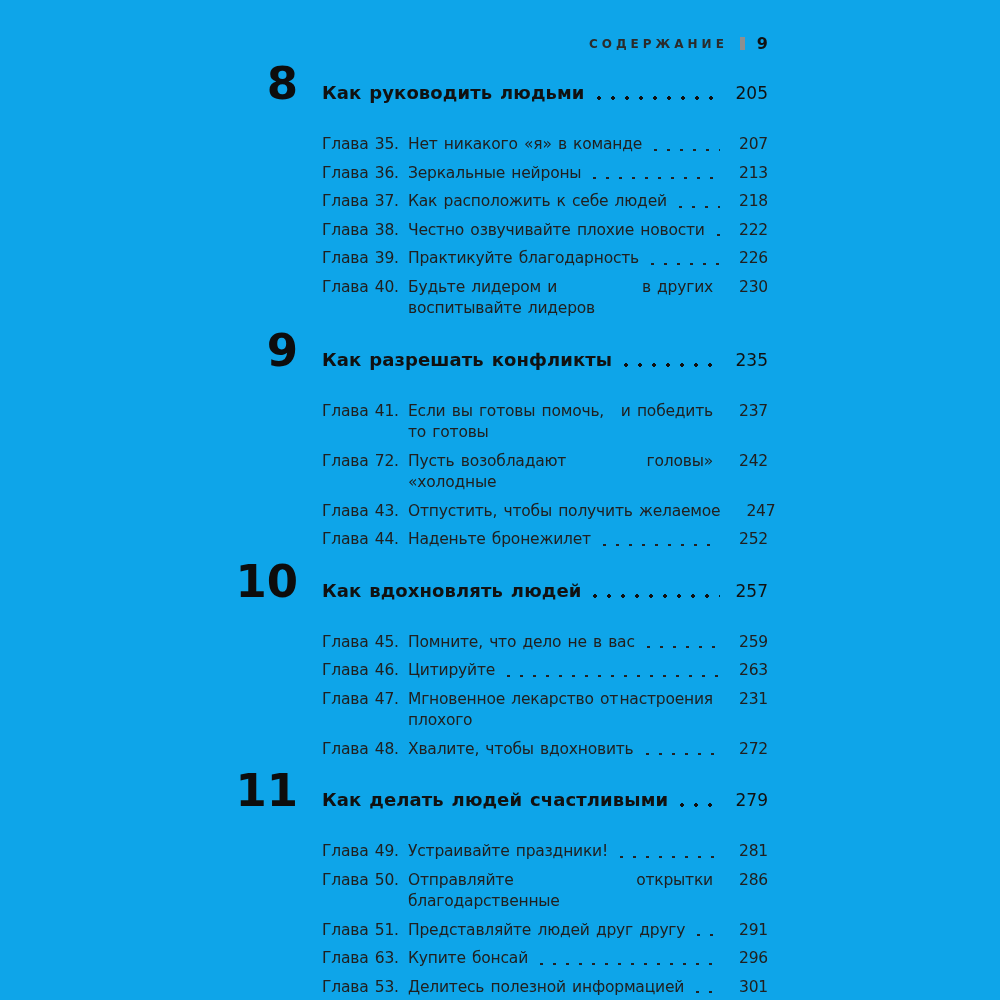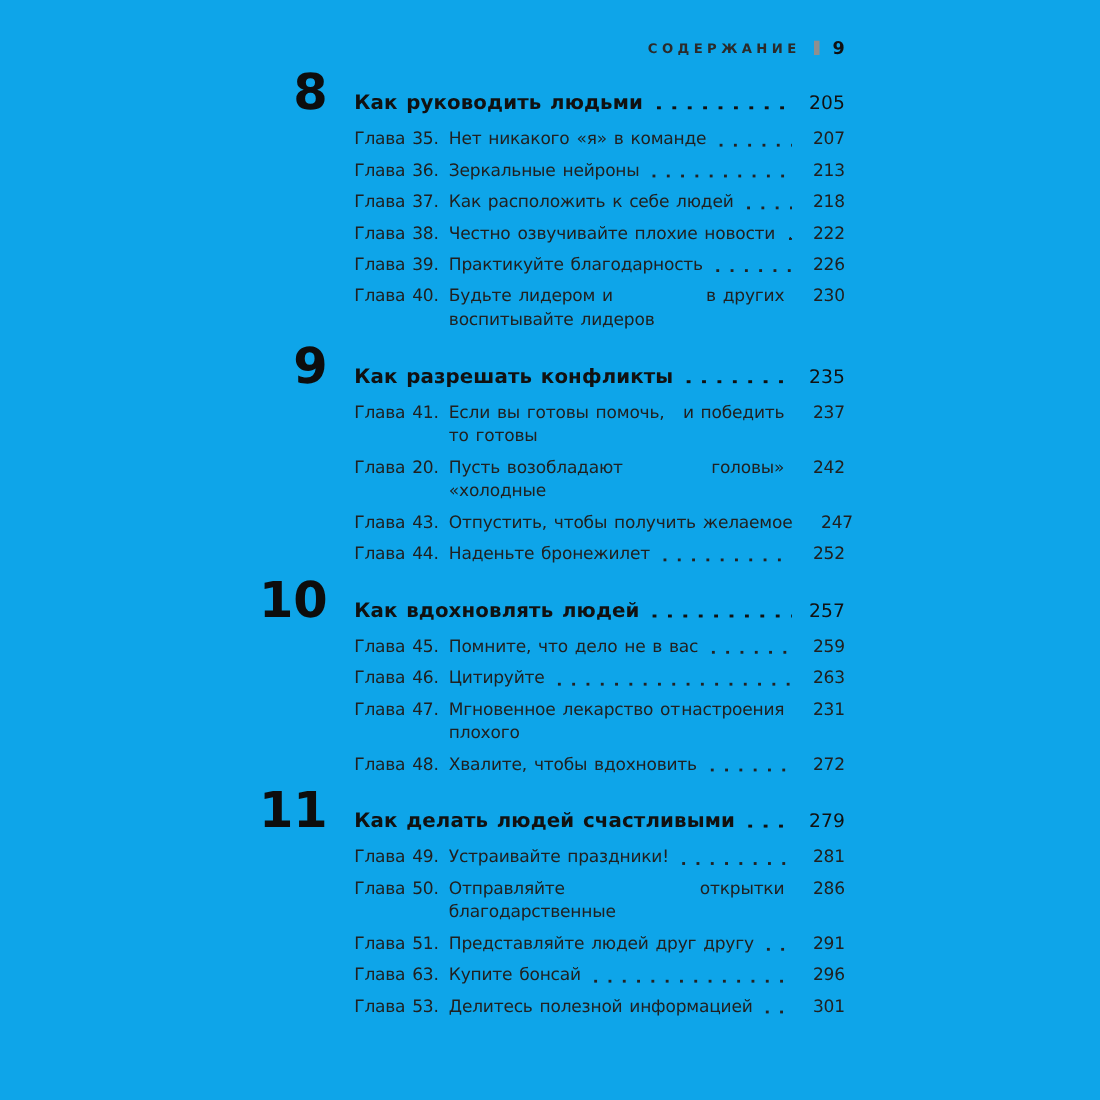--- a/index.html
+++ b/index.html
@@ -99,21 +99,21 @@
   }
   .dots-bold {
     background-image: radial-gradient(circle, #111 1.6px, transparent 1.75px);
     background-size: 14px 8px;
     background-position: left 0px bottom 6px;
   }
 
   
   .chapters {
     margin-left: 114px;
-    margin-top: 8px;
+    margin-top: 26px;
   }
   .entry {
     display: flex;
     font-size: 15.5px;
     line-height: 21.5px;
     letter-spacing: -0.2px;
     word-spacing: 1.5px;
     margin-bottom: 7px;
     color: #202020;
   }
@@ -210,21 +210,21 @@
           <div class="chbody">
             <div class="chline1">Если вы готовы помочь, то готовы</div>
             <div class="chline2">
               <span class="chtitle">и победить</span>
               <span class="dots"></span>
               <span class="pagenum">237</span>
             </div>
           </div>
         </div>
         <div class="entry">
-          <span class="chlabel">Глава 20.</span>
+          <span class="chlabel">Глава 72.</span>
           <div class="chbody">
             <div class="chline1">Пусть возобладают «холодные</div>
             <div class="chline2">
               <span class="chtitle">головы»</span>
               <span class="dots"></span>
               <span class="pagenum">242</span>
             </div>
           </div>
         </div>
         <div class="entry">

